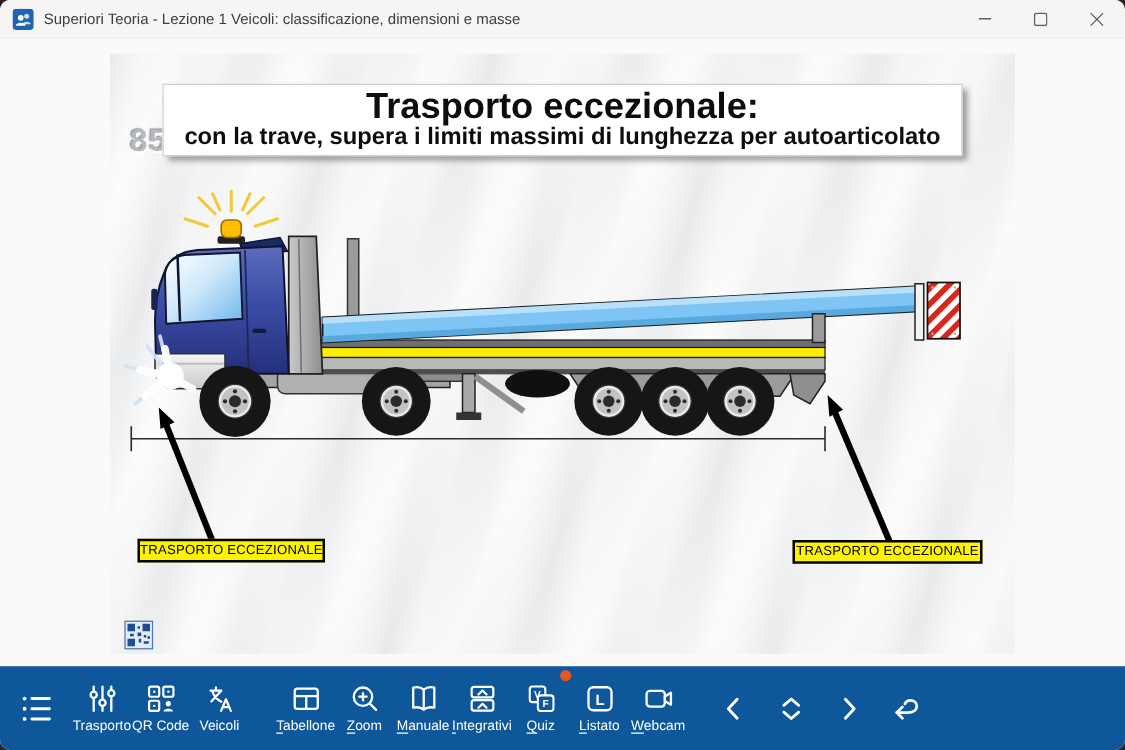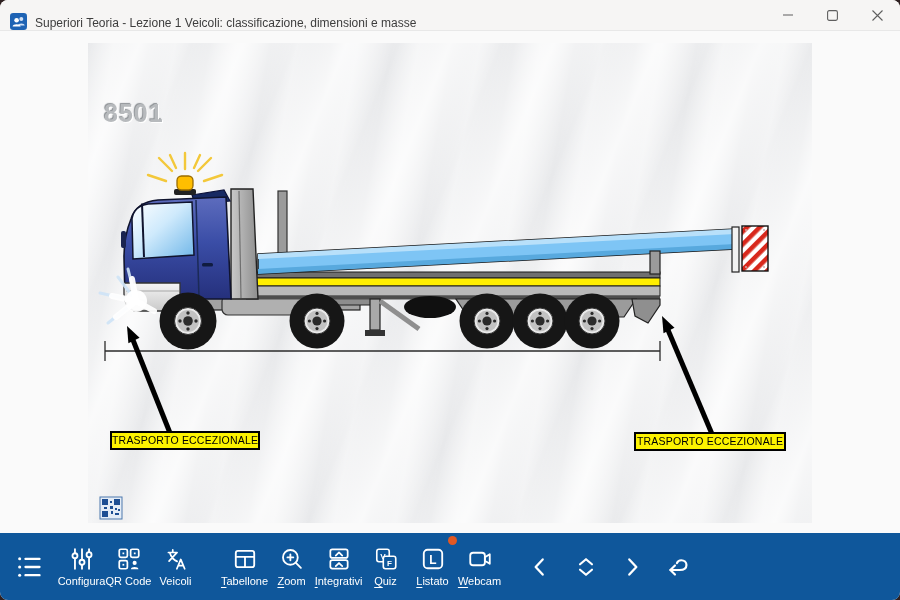--- a/index.html
+++ b/index.html
@@ -1,20 +1,20 @@
 <!DOCTYPE html>
 <html><head>
 <meta charset="utf-8">
 <style>
   html,body{margin:0;padding:0;background:#2e2020;font-family:"Liberation Sans",sans-serif;}
   .window{position:relative;width:900px;height:600px;border-radius:8px;overflow:hidden;
           background:#fbfbfb;display:flex;flex-direction:column;}
   
   .titlebar{height:30px;flex:0 0 30px;background:#f6f5f4;border-bottom:1px solid #e8e8e8;
-            display:flex;align-items:flex-end;padding-left:10px;}
+            display:flex;align-items:center;padding-left:10px;}
   .app-icon{width:17px;height:17px;flex:0 0 17px;}
   .win-title{margin-left:8px;font-size:12px;color:#3d3d3d;white-space:nowrap;}
   .win-controls{margin-left:auto;display:flex;height:100%;}
   .win-btn{width:45px;height:100%;display:flex;align-items:center;justify-content:center;background:transparent;border:none;}
   
   .content{position:relative;flex:1;background:#fafafa;}
   .canvas{position:absolute;left:88px;top:12px;width:724px;height:480px;
     background:
       repeating-linear-gradient(112deg, rgba(255,255,255,0) 0px, rgba(255,255,255,.75) 48px, rgba(255,255,255,0) 96px),
       repeating-linear-gradient(100deg, rgba(255,255,255,0) 0px, rgba(255,255,255,.45) 26px, rgba(255,255,255,0) 60px),
@@ -267,20 +267,24 @@
             <rect x="10" y="9" width="3" height="3"></rect>
               <rect x="15" y="11" width="2" height="2"></rect>
             <rect x="11" y="14" width="2" height="3"></rect>
               <rect x="15" y="16" width="4" height="2"></rect>
             <rect x="18" y="12" width="2" height="2"></rect>
               <rect x="4" y="10" width="3" height="2"></rect>
           </g>
         </g>
       </svg>
 
+      <div class="heading-box">
+        <div class="heading-line1">Trasporto eccezionale:</div>
+        <div class="heading-line2">con la trave, supera i limiti massimi di lunghezza per autoarticolato</div>
+      </div>
 
       <div class="tag tag-left">TRASPORTO ECCEZIONALE</div>
       <div class="tag tag-right">TRASPORTO ECCEZIONALE</div>
     </div>
   </div>
 
   <div class="toolbar">
 
     <button class="tb-btn tb-menu">
       <svg width="28" height="28" viewBox="0 0 24 24" fill="none" stroke="#fff" stroke-width="2" stroke-linecap="round">
@@ -291,21 +295,21 @@
       </svg>
     </button>
 
     <button class="tb-btn tb-item">
       <svg width="26" height="26" viewBox="0 0 24 24" fill="none" stroke="#fff" stroke-width="1.7" stroke-linecap="round">
         <path d="M5.5,3 V21 M12,3 V21 M18.5,3 V21"></path>
         <circle cx="5.5" cy="9" r="2.3" fill="#0f579b"></circle>
           <circle cx="12" cy="15" r="2.3" fill="#0f579b"></circle>
         <circle cx="18.5" cy="8" r="2.3" fill="#0f579b"></circle>
       </svg>
-      <span class="lbl">Configura</span>
+      <span class="lbl">Trasporto</span>
     </button>
 
     <button class="tb-btn tb-item">
       <svg width="26" height="26" viewBox="0 0 24 24" fill="none" stroke="#fff" stroke-width="1.6" stroke-linejoin="round">
         <rect x="3" y="3" width="7.5" height="7.5" rx="1.5"></rect>
           <rect x="13.5" y="3" width="7.5" height="7.5" rx="1.5"></rect>
         <rect x="3" y="13.5" width="7.5" height="7.5" rx="1.5"></rect>
         <rect x="6" y="6" width="1.6" height="1.6" fill="#fff" stroke="none"></rect>
         <rect x="16.5" y="6" width="1.6" height="1.6" fill="#fff" stroke="none"></rect>
         <rect x="6" y="16.5" width="1.6" height="1.6" fill="#fff" stroke="none"></rect>
@@ -334,20 +338,27 @@
     </button>
 
     <button class="tb-btn tb-item">
       <svg width="26" height="26" viewBox="0 0 24 24" fill="none" stroke="#fff" stroke-width="1.7" stroke-linecap="round">
         <circle cx="10.5" cy="10.5" r="6.8"></circle>
         <path d="M10.5,7.8 V13.2 M7.8,10.5 H13.2 M15.6,15.6 L20.2,20.2"></path>
       </svg>
       <span class="lbl"><u>Z</u>oom</span>
     </button>
 
+    <button class="tb-btn tb-item">
+      <svg width="26" height="26" viewBox="0 0 24 24" fill="none" stroke="#fff" stroke-width="1.7" stroke-linecap="round" stroke-linejoin="round">
+        <path d="M12,5.2 C10,3.6 6.8,3.2 4.2,3.8 V18.6 C6.8,18 10,18.4 12,20 C14,18.4 17.2,18 19.8,18.6 V3.8 C17.2,3.2 14,3.6 12,5.2 Z"></path>
+        <path d="M12,5.2 V20"></path>
+      </svg>
+      <span class="lbl"><u>M</u>anuale</span>
+    </button>
 
     <button class="tb-btn tb-item">
       <svg width="26" height="26" viewBox="0 0 24 24" fill="none" stroke="#fff" stroke-width="1.6" stroke-linejoin="round" stroke-linecap="round">
         <rect x="4" y="3.2" width="16" height="7.8" rx="1.8"></rect>
         <rect x="4" y="13" width="16" height="7.8" rx="1.8"></rect>
         <path d="M9,8.8 L12,5.9 L15,8.8 M9,18.6 L12,15.7 L15,18.6"></path>
       </svg>
       <span class="lbl"><u>I</u>ntegrativi</span>
     </button>
 

